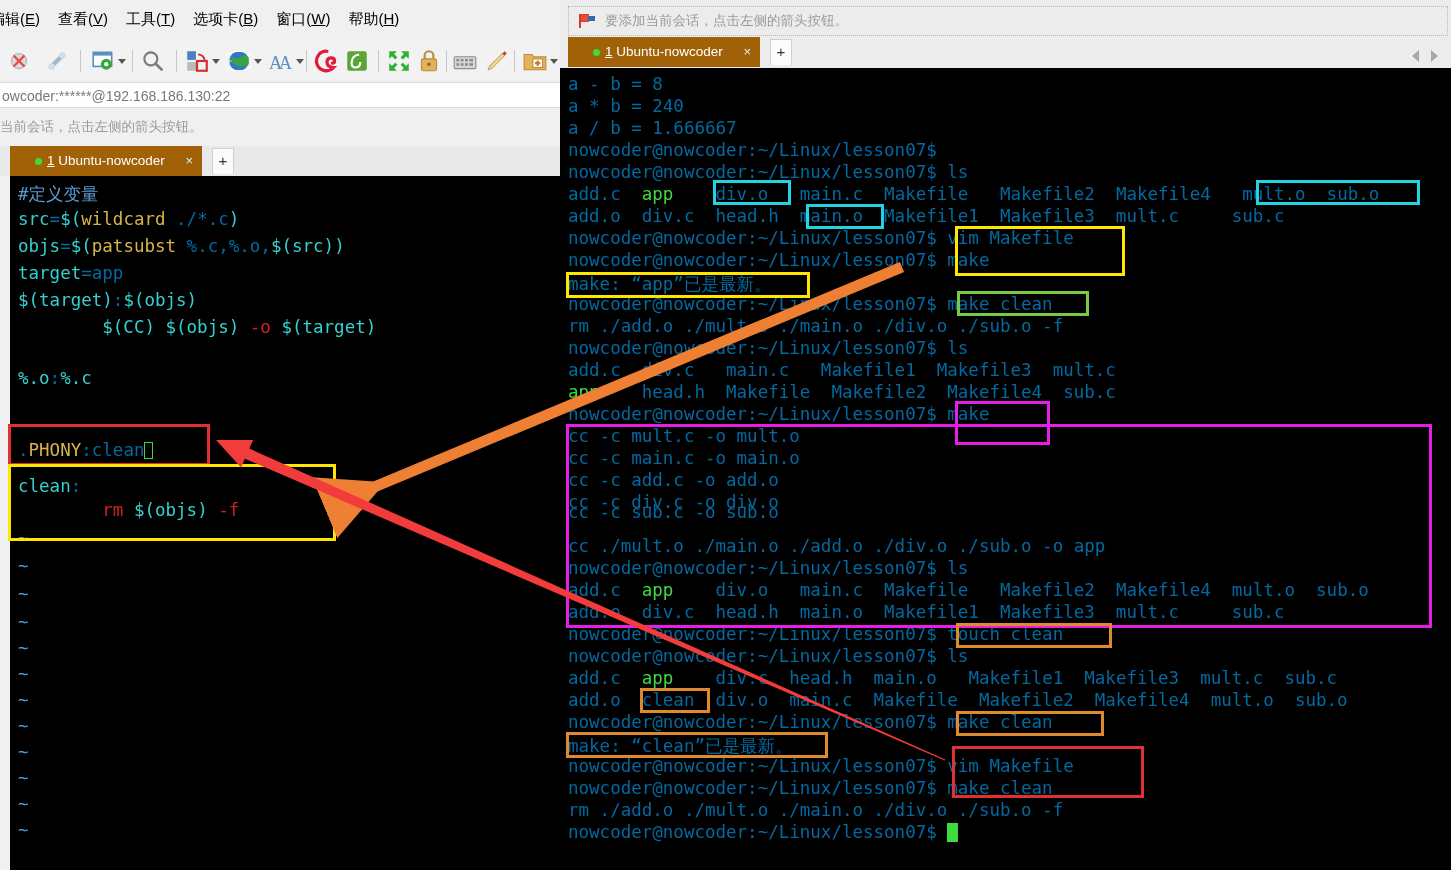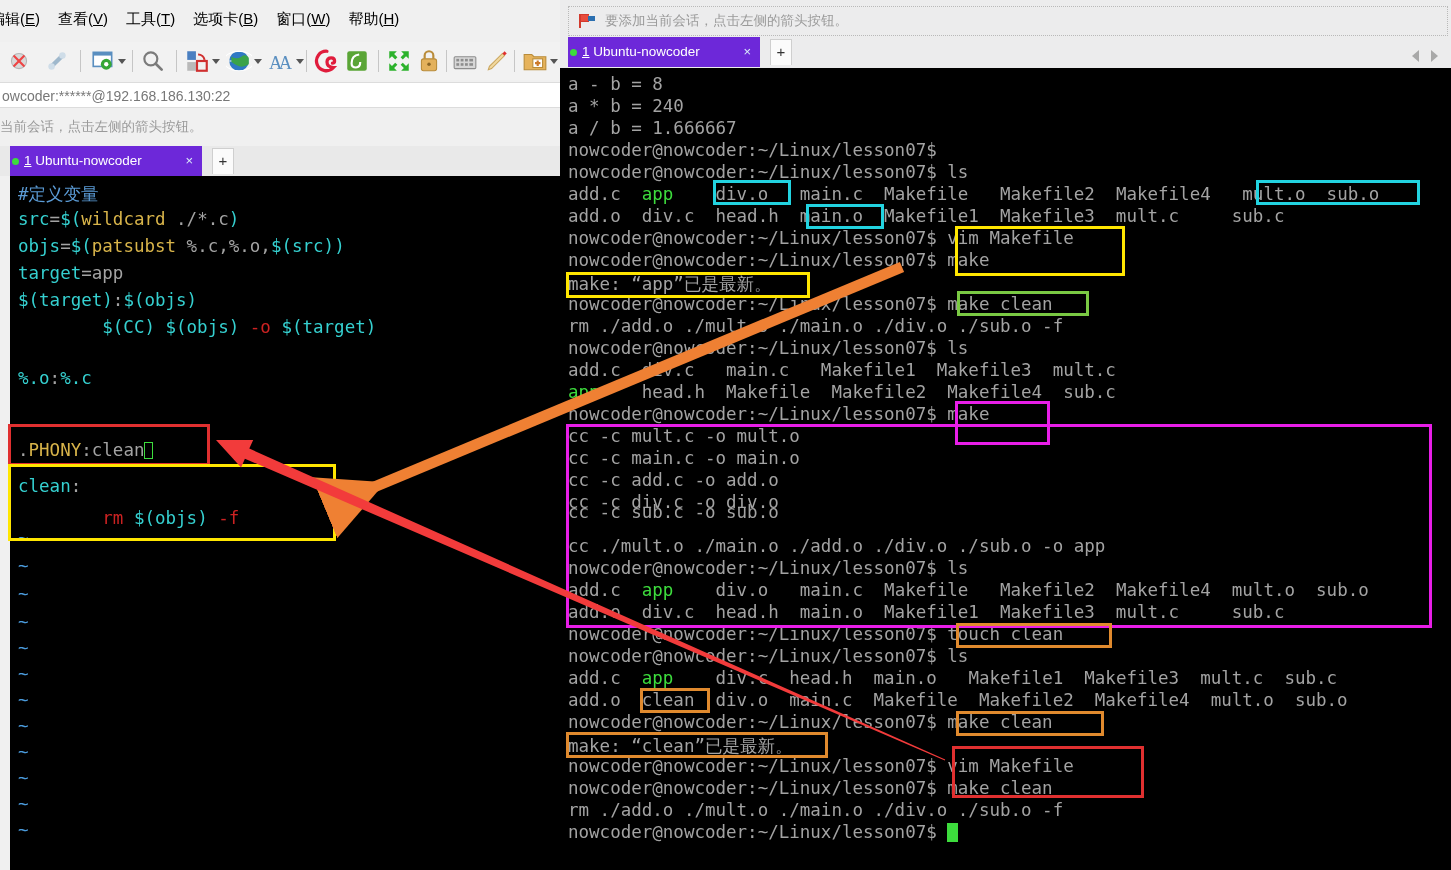--- a/index.html
+++ b/index.html
@@ -40,22 +40,22 @@
   }
   #hintbar{
     position:absolute;left:0;top:112px;width:488px;height:30px;
     color:#9a9a9a;font-size:13.5px;line-height:30px;
     white-space:nowrap;overflow:hidden;
   }
   
   .tabstrip{position:absolute;background:#e9e9e9;}
   #left-tabstrip{left:0;top:146px;width:560px;height:30px;}
   .tab{
-    position:absolute;top:0;height:30px;background:#6d28d9;color:#fff;
-    font-size:13.5px;line-height:30px;box-sizing:border-box;padding-left:2px;
+    position:absolute;top:0;height:30px;background:#a16207;color:#fff;
+    font-size:13.5px;line-height:30px;box-sizing:border-box;padding-left:25px;
     white-space:nowrap;
   }
   .tab .dot{display:inline-block;width:7px;height:7px;border-radius:50%;
     background:#3ddc3d;margin-right:5px;vertical-align:middle;}
   .tab .num{text-decoration:underline;}
   .tab .xclose{position:absolute;right:9px;top:0;color:#dbeefb;font-size:13px;}
   .tabplus{
     position:absolute;top:2px;width:22px;height:26px;background:#fbfbfb;
     border:1px solid #cfcfcf;border-bottom:none;color:#333;font-size:15px;
     text-align:center;line-height:24px;box-sizing:border-box;
@@ -64,21 +64,21 @@
   .term{
     position:absolute;background:#000000;color:#e6e6e6;
     font-family:"DejaVu Sans Mono","Liberation Mono",monospace;
     overflow:hidden;
   }
   #left-term{left:10px;top:176px;width:550px;height:694px;}
   #left-term .ln{position:absolute;left:8px;white-space:pre;font-size:17.5px;}
   .c-blue{color:#5b9bd5;}
   .c-cyan{color:#35d0d0;}
   .c-yellow{color:#d8b44a;}
-  .c-white{color:#a3a3a3;}
+  .c-white{color:#0369a1;}
   .c-red{color:#cc2222;}
   .c-green{color:#3ddc3d;}
   .c-tilde{color:#4b9bdc;}
   .vcursor{display:inline-block;width:9px;height:17px;border:1px solid #3ddc3d;
     vertical-align:-3px;box-sizing:border-box;}
   
   #right-window{
     position:absolute;left:560px;top:0;width:891px;height:870px;
     background:#ececed;overflow:hidden;
   }
@@ -215,21 +215,21 @@
       <div class="ln" style="top: 6px; text-align: right;"><span class="c-blue">#定义变量</span></div>
       <div class="ln" style="top: 33px;"><span class="c-cyan">src</span><span class="c-white">=</span><span class="c-cyan">$(</span><span class="c-yellow">wildcard</span><span class="c-white"> ./*.c</span><span class="c-cyan">)</span></div>
       <div class="ln" style="top: 60px;"><span class="c-cyan">objs</span><span class="c-white">=</span><span class="c-cyan">$(</span><span class="c-yellow">patsubst</span><span class="c-white"> %.c,%.o,</span><span class="c-cyan">$(src)</span><span class="c-cyan">)</span></div>
       <div class="ln" style="top: 87px;"><span class="c-cyan">target</span><span class="c-white">=app</span></div>
       <div class="ln" style="top: 114px;"><span class="c-cyan">$(target)</span><span class="c-white">:</span><span class="c-cyan">$(objs)</span></div>
       <div class="ln" style="top: 141px;"><span class="c-white">        </span><span class="c-cyan">$(CC) $(objs)</span><span class="c-red"> -o </span><span class="c-cyan">$(target)</span></div>
       <div class="ln" style="top: 168px;"><span class="c-white"> </span></div>
       <div class="ln" style="top: 192px;"><span class="c-cyan">%.o</span><span class="c-white">:</span><span class="c-cyan">%.c</span></div>
       <div class="ln" style="top: 264px;"><span class="c-white">.</span><span class="c-yellow">PHONY</span><span class="c-white">:</span><span class="c-white">clean</span><span class="vcursor"></span></div>
       <div class="ln" style="top: 300px;"><span class="c-cyan">clean</span><span class="c-white">:</span></div>
-      <div class="ln" style="top: 332px;"><span class="c-white">        </span><span class="c-red">rm</span><span class="c-white"> </span><span class="c-cyan">$(objs)</span><span class="c-red"> -f</span></div>
+      <div class="ln" style="top: 324px;"><span class="c-white">        </span><span class="c-red">rm</span><span class="c-white"> </span><span class="c-cyan">$(objs)</span><span class="c-red"> -f</span></div>
       <div class="ln" style="top: 352px;"><span class="c-tilde">~</span></div>
       <div class="ln" style="top: 380px;"><span class="c-tilde">~</span></div>
       <div class="ln" style="top: 408px;"><span class="c-tilde">~</span></div>
       <div class="ln" style="top: 436px;"><span class="c-tilde">~</span></div>
       <div class="ln" style="top: 462px;"><span class="c-tilde">~</span></div>
       <div class="ln" style="top: 488px;"><span class="c-tilde">~</span></div>
       <div class="ln" style="top: 514px;"><span class="c-tilde">~</span></div>
       <div class="ln" style="top: 540px;"><span class="c-tilde">~</span></div>
       <div class="ln" style="top: 566px;"><span class="c-tilde">~</span></div>
       <div class="ln" style="top: 592px;"><span class="c-tilde">~</span></div>

